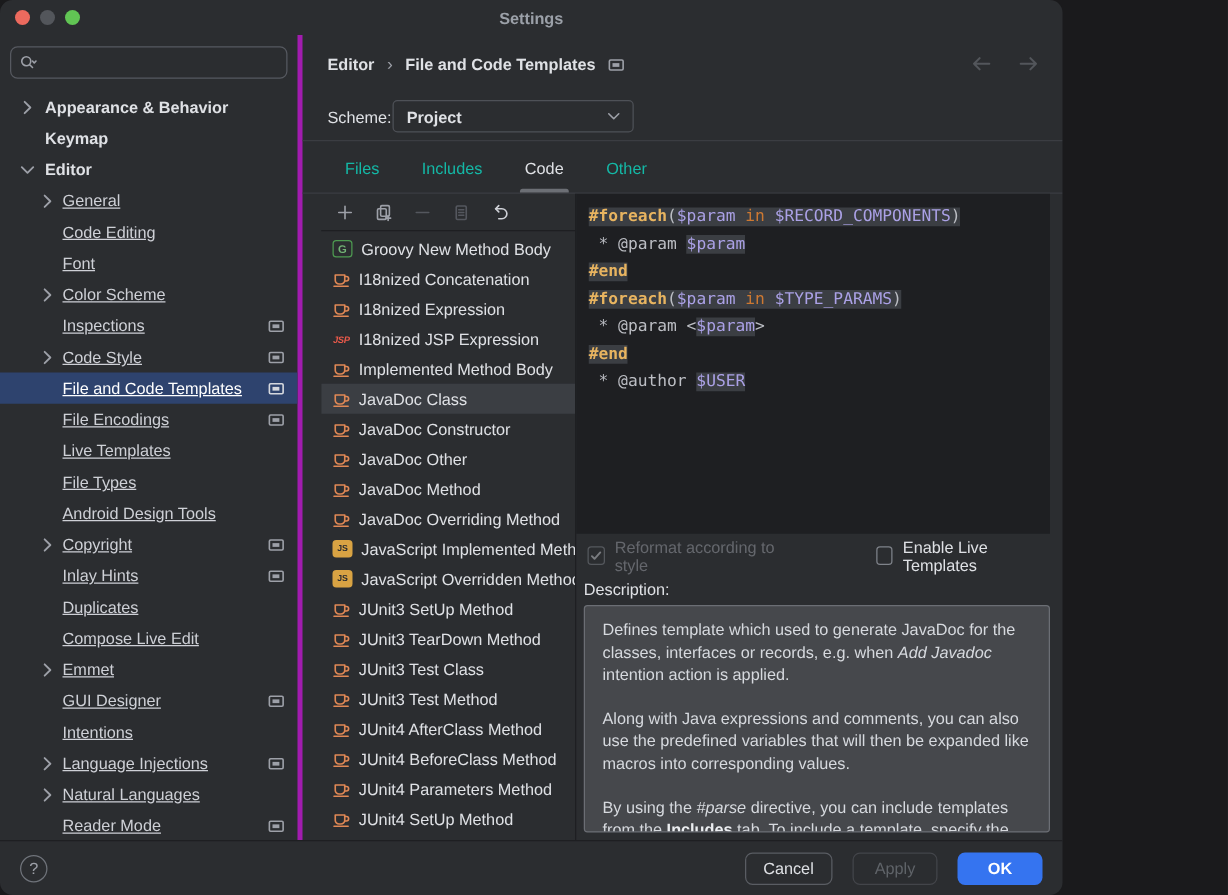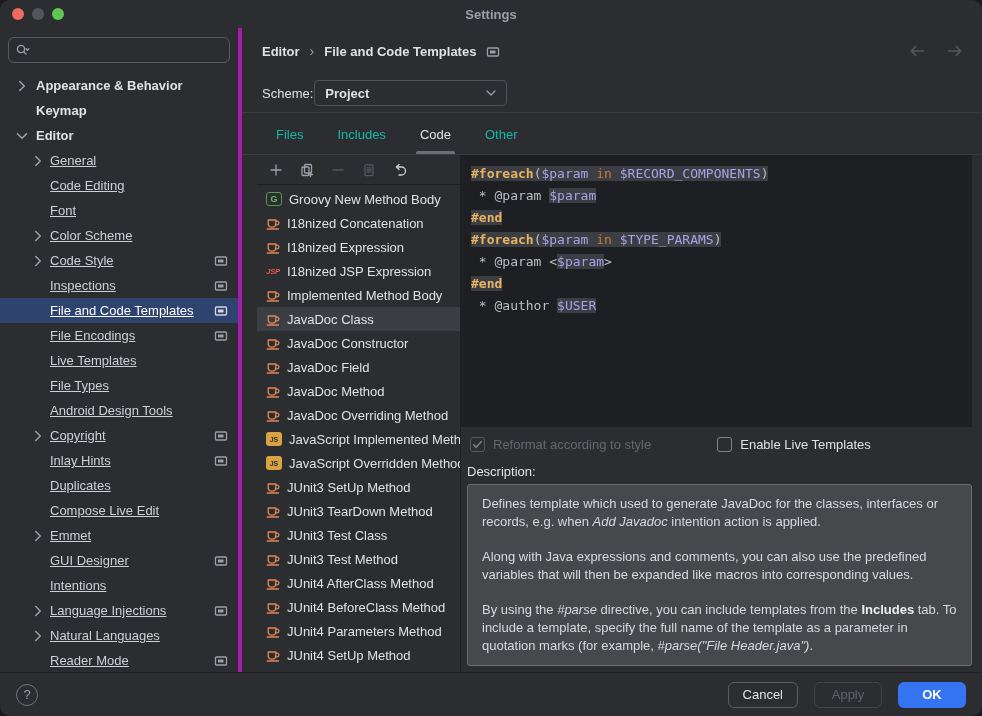--- a/index.html
+++ b/index.html
@@ -1,18 +1,18 @@
 <!DOCTYPE html>
 <html><head>
 <meta charset="utf-8">
 <style>
   * { margin:0; padding:0; box-sizing:border-box; }
   html,body { background:#1a1a1c; }
   body { font-family:"Liberation Sans", sans-serif; }
-  .window { width:982px; height:716px; background:#2B2D30; color:#CED0D6; font-size:13px;
+  .window { width:850px; height:716px; background:#2B2D30; color:#CED0D6; font-size:13px;
             display:flex; flex-direction:column; overflow:hidden; position:relative; border-radius:10px; }
 
   
   .titlebar { height:28px; flex:0 0 28px; position:relative; display:flex; align-items:center; }
   .traffic { position:absolute; left:12px; top:8px; display:flex; gap:8px; }
   .light { width:12px; height:12px; border-radius:50%; }
   .light.close { background:#EC6A5E; }
   .light.min { background:#53565B; }
   .light.zoom { background:#61C554; }
   .win-title { width:100%; text-align:center; font-weight:bold; color:#9BA0A8; }
@@ -184,35 +184,35 @@
           </div>
           <div class="tree-row lvl2">
             <span class="chev">
               <svg width="100%" height="100%" viewBox="0 0 14 14" fill="none" stroke="currentColor" stroke-width="1.3" stroke-linecap="round" stroke-linejoin="round">
                 <path d="M5 3l4 4-4 4"></path>
               </svg>
             </span>
             <span class="lbl">Color Scheme</span>
           </div>
           <div class="tree-row lvl2">
+            <span class="lbl">Inspections</span>
+            <span class="screen" style="width: 14px; height: 14px;">
+              <svg width="100%" height="100%" viewBox="0 0 14 14" fill="none" stroke="currentColor" stroke-width="1.3" stroke-linecap="round" stroke-linejoin="round">
+                <rect x="1.5" y="3" width="11" height="8" rx="1"></rect>
+                <rect x="4" y="5.5" width="5.5" height="3" fill="currentColor" stroke="none"></rect>
+              </svg>
+            </span>
+          </div>
+          <div class="tree-row lvl2">
             <span class="chev">
               <svg width="100%" height="100%" viewBox="0 0 14 14" fill="none" stroke="currentColor" stroke-width="1.3" stroke-linecap="round" stroke-linejoin="round">
                 <path d="M5 3l4 4-4 4"></path>
               </svg>
             </span>
             <span class="lbl">Code Style</span>
-            <span class="screen" style="width: 14px; height: 14px;">
-              <svg width="100%" height="100%" viewBox="0 0 14 14" fill="none" stroke="currentColor" stroke-width="1.3" stroke-linecap="round" stroke-linejoin="round">
-                <rect x="1.5" y="3" width="11" height="8" rx="1"></rect>
-                <rect x="4" y="5.5" width="5.5" height="3" fill="currentColor" stroke="none"></rect>
-              </svg>
-            </span>
-          </div>
-          <div class="tree-row lvl2">
-            <span class="lbl">Inspections</span>
             <span class="screen" style="width: 14px; height: 14px;">
               <svg width="100%" height="100%" viewBox="0 0 14 14" fill="none" stroke="currentColor" stroke-width="1.3" stroke-linecap="round" stroke-linejoin="round">
                 <rect x="1.5" y="3" width="11" height="8" rx="1"></rect>
                 <rect x="4" y="5.5" width="5.5" height="3" fill="currentColor" stroke="none"></rect>
               </svg>
             </span>
           </div>
           <div class="tree-row lvl2 selected">
             <span class="lbl">File and Code Templates</span>
             <span class="screen" style="width: 14px; height: 14px;">
@@ -465,21 +465,21 @@
                 <span class="tpl-lbl">JavaDoc Constructor</span>
               </div>
               <div class="tpl-row">
                 <span class="icn icn-java">
                   <svg width="100%" height="100%" viewBox="0 0 16 16" fill="none" stroke="currentColor" stroke-width="1.3" stroke-linecap="round" stroke-linejoin="round">
                     <path d="M3.2 5h7.6v4.1a3.1 3.1 0 0 1-3.1 3.1H6.3a3.1 3.1 0 0 1-3.1-3.1z"></path>
                     <path d="M10.8 6.2h1.3a1.8 1.8 0 0 1 0 3.6h-1.3"></path>
                     <path d="M2.2 14h11.3"></path>
                   </svg>
                 </span>
-                <span class="tpl-lbl">JavaDoc Field</span>
+                <span class="tpl-lbl">JavaDoc Other</span>
               </div>
               <div class="tpl-row">
                 <span class="icn icn-java">
                   <svg width="100%" height="100%" viewBox="0 0 16 16" fill="none" stroke="currentColor" stroke-width="1.3" stroke-linecap="round" stroke-linejoin="round">
                     <path d="M3.2 5h7.6v4.1a3.1 3.1 0 0 1-3.1 3.1H6.3a3.1 3.1 0 0 1-3.1-3.1z"></path>
                     <path d="M10.8 6.2h1.3a1.8 1.8 0 0 1 0 3.6h-1.3"></path>
                     <path d="M2.2 14h11.3"></path>
                   </svg>
                 </span>
                 <span class="tpl-lbl">JavaDoc Method</span>

